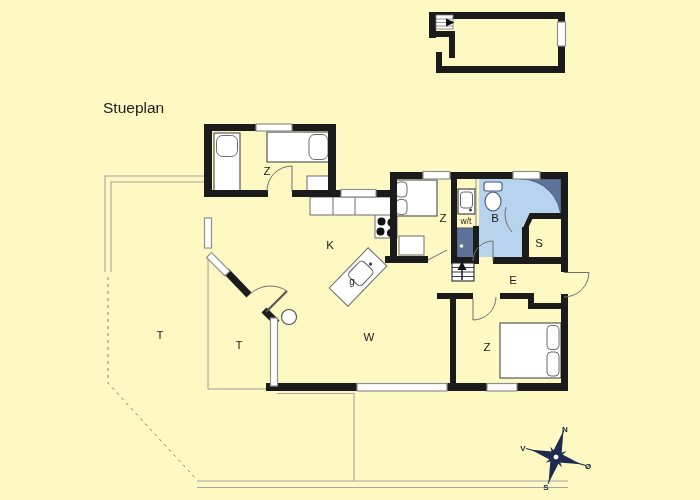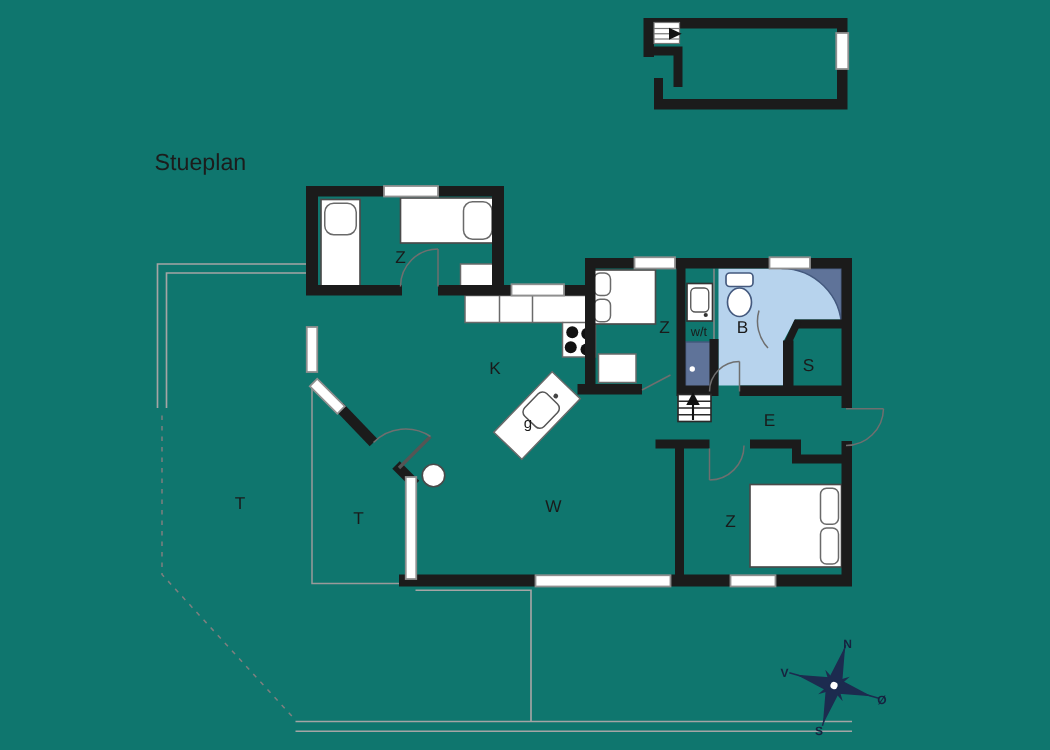--- a/index.html
+++ b/index.html
@@ -1,16 +1,16 @@
 <!DOCTYPE html>
 <html><head>
 <meta charset="utf-8">
 <style>
   html,body{margin:0;padding:0;background:#ffffff;}
-  .page{position:relative;width:700px;height:500px;background:#0f766e;overflow:hidden;
+  .page{position:relative;width:700px;height:500px;background:#fef9c3;overflow:hidden;
         font-family:"Liberation Sans","DejaVu Sans",sans-serif;}
   svg text{font-family:"Liberation Sans","DejaVu Sans",sans-serif;}
   .room-label{font-size:11.5px;fill:#1a1a1a;}
   .small-label{font-size:8.5px;fill:#1a1a1a;}
   .title-label{font-size:15.5px;fill:#1c1c1c;}
   .compass-label{font-size:8px;font-weight:bold;fill:#16223f;}
   .furn{fill:#ffffff;stroke:#4a4a4a;stroke-width:1.1;}
   .furn-light{fill:#ffffff;stroke:#6a6a6a;stroke-width:1;}
   .win{fill:#ffffff;stroke:#8f8f8f;stroke-width:1.2;}
   .door{fill:none;stroke:#6f6f6f;stroke-width:1;}

